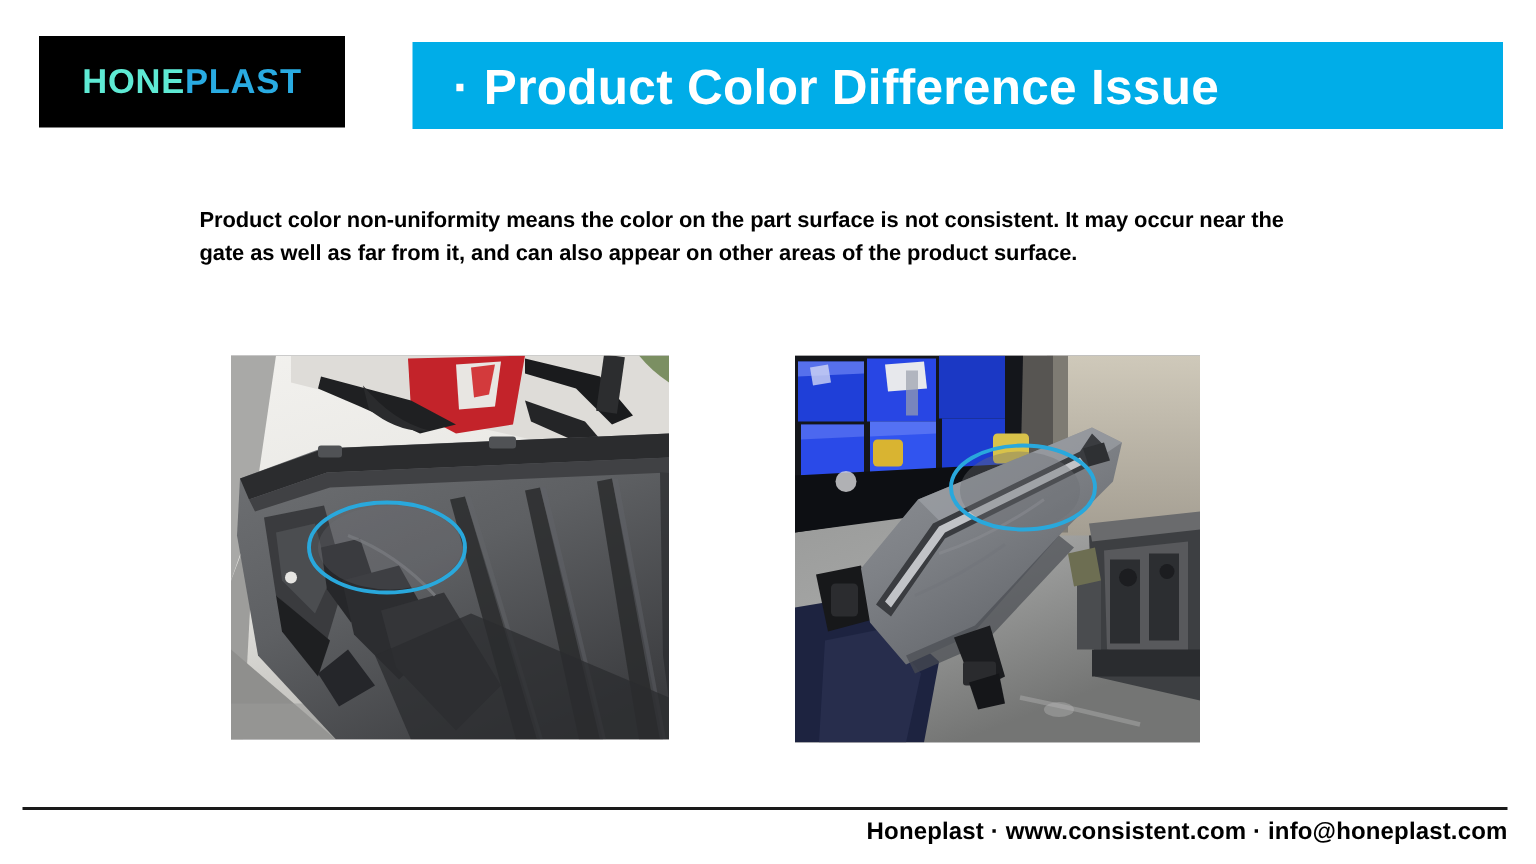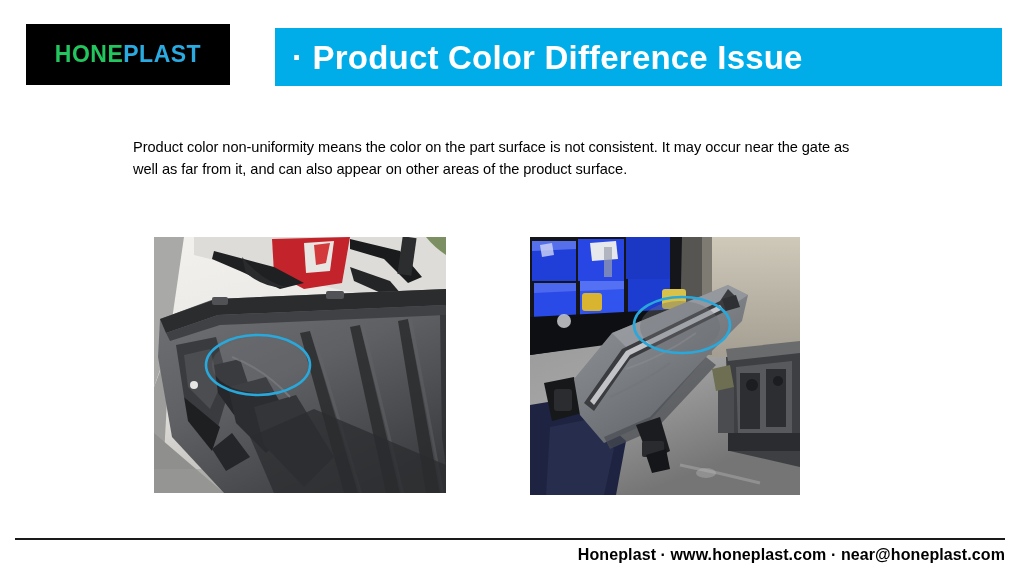--- a/index.html
+++ b/index.html
@@ -28,51 +28,51 @@
     align-items: center;
     justify-content: center;
   }
   .logo-text {
     font-size: 23px;
     font-weight: bold;
     letter-spacing: 0.5px;
     line-height: 1;
     white-space: nowrap;
   }
-  .logo-hone { color: #22c55e; }
+  .logo-hone { color: #5eead4; }
   .logo-plast { color: #29ABE2; margin-top: 32px; }
 
   .title-banner {
     position: absolute;
     left: 275px;
     top: 28px;
     width: 727px;
     height: 58px;
     background: #00ADE8;
     display: flex;
     align-items: center;
   }
   .title-text {
     color: #ffffff;
     font-size: 33px;
     font-weight: bold;
     letter-spacing: 0.2px;
-    padding-left: 17px;
+    padding-left: 27px;
     line-height: 1;
     white-space: nowrap;
   }
 
   
   .body-copy {
     position: absolute;
     left: 133px;
     top: 136px;
     width: 742px;
     font-size: 14.6px;
-    font-weight: normal;
+    font-weight: bold;
     color: #000000;
     line-height: 1.53;
     letter-spacing: -0.05px;
   }
 
   
   .photo {
     position: absolute;
     overflow: hidden;
     background: #8d8d8d;
@@ -291,13 +291,13 @@
     <path d="M116,218 L136,212 L140,232 L122,236 Z" fill="#151619"></path>
 
     <path d="M150,228 Q190,236 230,246" stroke="#c2c3c2" stroke-width="3" fill="none" opacity="0.35"></path>
     <ellipse cx="176" cy="236" rx="10" ry="5" fill="#b9bab9" opacity="0.4"></ellipse>
 
     <ellipse cx="152" cy="88" rx="48" ry="28" fill="none" stroke="#29A8DC" stroke-width="2.6"></ellipse>
   </svg>
 </div>
 
 <div class="footer-rule"></div>
-<div class="footer-text">Honeplast · www.honeplast.com · near@honeplast.com</div>
+<div class="footer-text">Honeplast · www.consistent.com · info@honeplast.com</div>
 
 </body></html>

